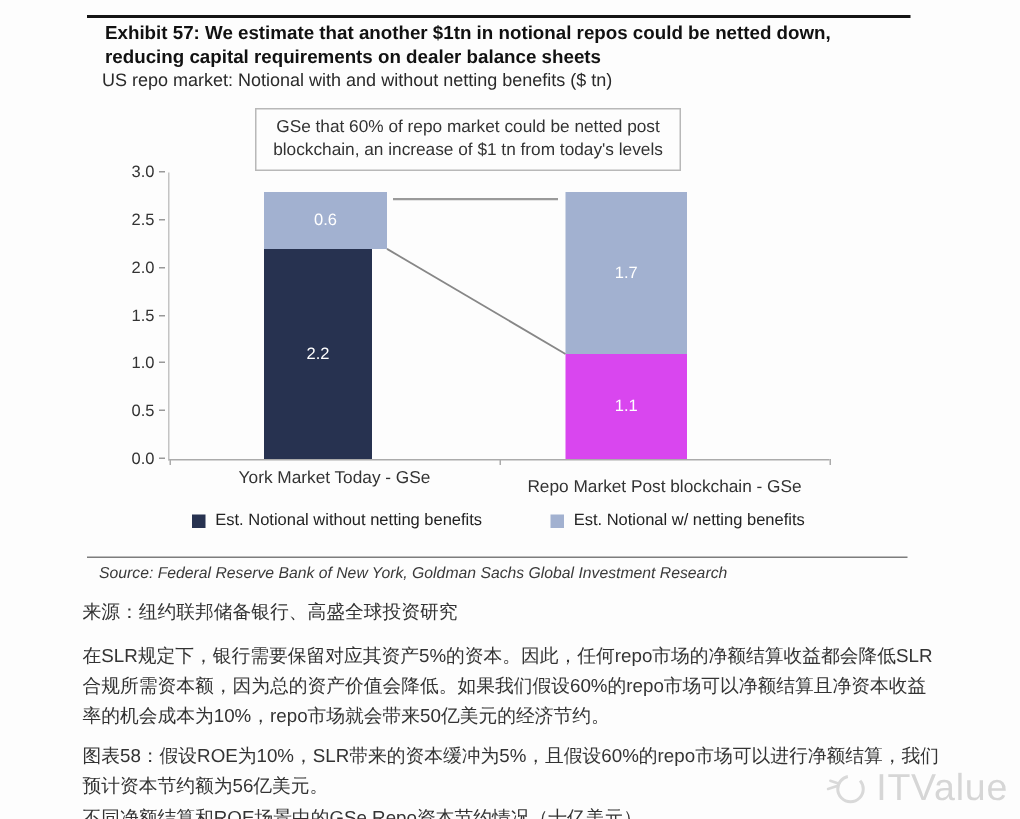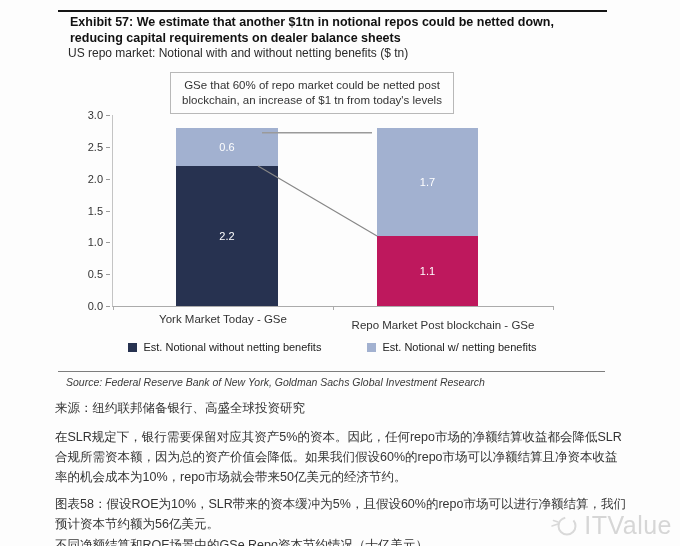--- a/index.html
+++ b/index.html
@@ -18,21 +18,21 @@
     left:170px;top:72px;width:266px;padding:5px 8px;
     border:1px solid #b8b8b8;background:#fdfdfd;
     font-size:11.5px;line-height:15px;text-align:center;color:#333;
   }
   
   .plot{left:112px;top:115px;width:440px;height:191px;
     border-left:1px solid #c4c4c4;border-bottom:1px solid #ababab;}
   .y-axis{left:70px;top:115px;width:40px;height:191px;}
   .ytick{position:absolute;right:0;transform:translateY(-50%);font-size:11px;color:#333;white-space:nowrap;}
   .ytick .dash{display:inline-block;width:4px;height:1px;background:#999;vertical-align:3px;margin-left:3px;}
-  .bar-segment{position:absolute;padding-left:20px;}
+  .bar-segment{position:absolute;}
   .bar-value{position:absolute;left:0;width:100%;top:50%;transform:translateY(-50%);
     text-align:center;font-size:11px;color:#fff;}
   .cat-label{position:absolute;transform:translateX(-50%);white-space:nowrap;
     font-size:11.5px;color:#333;}
   .xtick{position:absolute;width:1px;height:4px;background:#ababab;}
   .conn-svg{position:absolute;left:0;top:0;overflow:visible;}
   
   .legend{left:58px;top:341px;width:549px;display:flex;justify-content:center;gap:46px;}
   .legend-item{display:flex;align-items:center;gap:6px;font-size:11px;color:#222;}
   .legend-swatch{width:9px;height:9px;display:inline-block;}
@@ -62,28 +62,28 @@
 <div class="abs y-axis" id="y-axis">
     <div class="ytick" style="top: 0px;"><span>3.0</span><span class="dash"></span></div>
     <div class="ytick" style="top: 31.8333px;"><span>2.5</span><span class="dash"></span></div>
     <div class="ytick" style="top: 63.6667px;"><span>2.0</span><span class="dash"></span></div>
     <div class="ytick" style="top: 95.5px;"><span>1.5</span><span class="dash"></span></div>
     <div class="ytick" style="top: 127.333px;"><span>1.0</span><span class="dash"></span></div>
     <div class="ytick" style="top: 159.167px;"><span>0.5</span><span class="dash"></span></div>
     <div class="ytick" style="top: 191px;"><span>0.0</span><span class="dash"></span></div>
   </div>
 <div class="abs plot" id="plot">
-    <div class="bar-segment" style="left: 63px; width: 82px; bottom: 0px; height: 140.067px; background: rgb(39, 50, 80);">
+    <div class="bar-segment" style="left: 63px; width: 72px; bottom: 0px; height: 140.067px; background: rgb(39, 50, 80);">
       <div class="bar-value" style="color: rgb(255, 255, 255);">2.2</div>
     </div>
     <div class="bar-segment" style="left: 63px; width: 82px; bottom: 140.067px; height: 38.2px; background: rgb(162, 177, 208);">
       <div class="bar-value" style="color: rgb(255, 255, 255);">0.6</div>
     </div>
     <div class="cat-label" style="left: 110px; top: 198px;">York Market Today - GSe</div>
-    <div class="bar-segment" style="left: 264px; width: 81px; bottom: 0px; height: 70.0333px; background: #be185d;">
+    <div class="bar-segment" style="left: 264px; width: 81px; bottom: 0px; height: 70.0333px; background: #d946ef;">
       <div class="bar-value" style="color: rgb(255, 255, 255);">1.1</div>
     </div>
     <div class="bar-segment" style="left: 264px; width: 81px; bottom: 70.0333px; height: 108.233px; background: rgb(162, 177, 208);">
       <div class="bar-value" style="color: rgb(255, 255, 255);">1.7</div>
     </div>
     <div class="cat-label" style="left: 330px; top: 204px;">Repo Market Post blockchain - GSe</div>
     <div class="xtick" style="left: -0.5px; top: 191px;"></div>
     <div class="xtick" style="left: 219.5px; top: 191px;"></div>
     <div class="xtick" style="left: 439.5px; top: 191px;"></div>
     <svg width="440" height="191" class="conn-svg">

